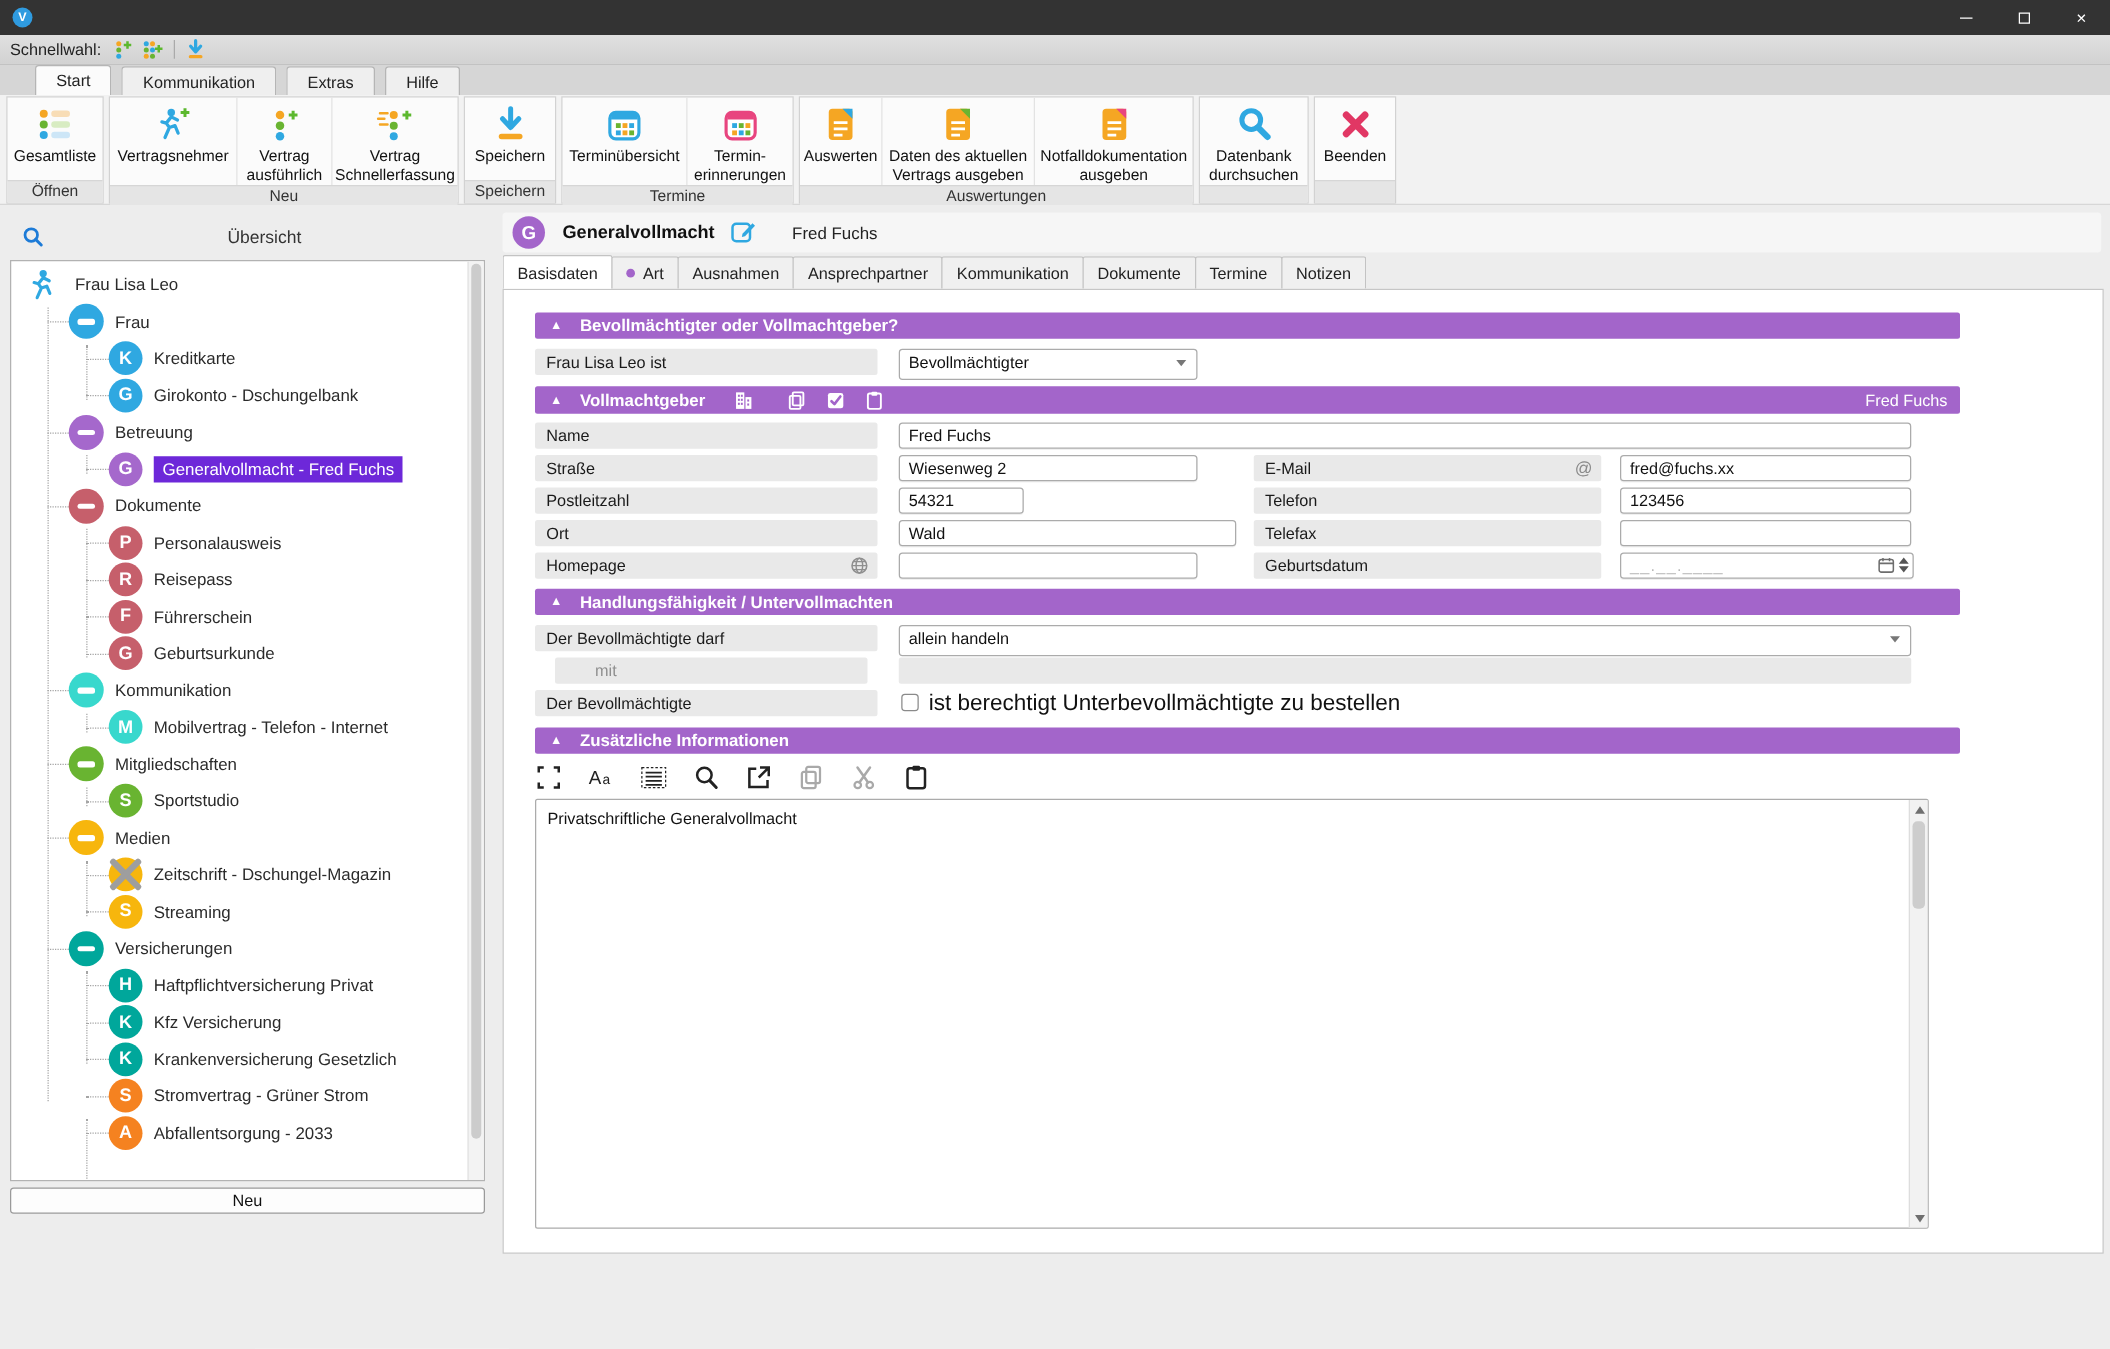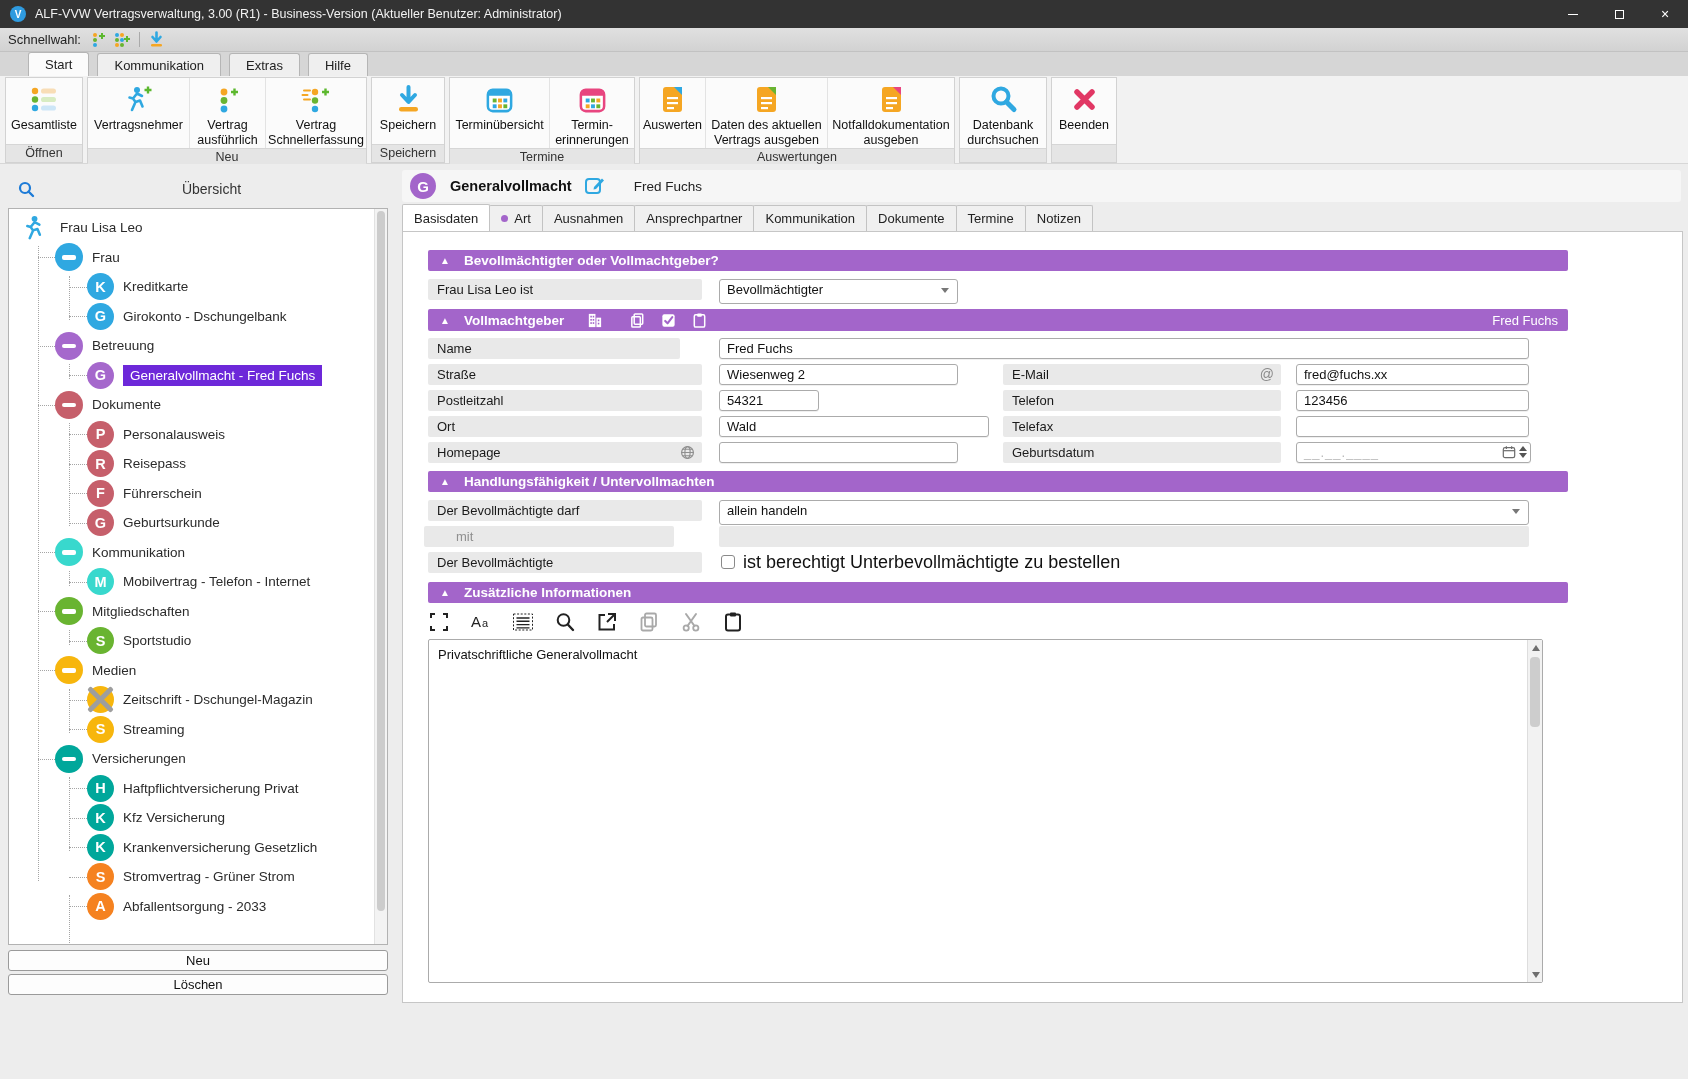--- a/index.html
+++ b/index.html
@@ -105,21 +105,20 @@
   .nsb .arr.bot{bottom:0;}
   .nsb .tri-up{width:0;height:0;border-left:4px solid transparent;border-right:4px solid transparent;border-bottom:6px solid #6f6f6f;}
   .nsb .tri-dn{width:0;height:0;border-left:4px solid transparent;border-right:4px solid transparent;border-top:6px solid #6f6f6f;}
   .nsb .thumb{position:absolute;left:2px;right:2px;top:17px;height:70px;background:#cdcdcd;border-radius:4px;}
 </style>
 </head>
 <body>
 
 <div class="titlebar">
   <span class="appicon">V</span>
-  <span class="apptitle">ALF-VVW Vertragsverwaltung, 3.00 (R1) - Business-Version (Aktueller Benutzer: Administrator)</span>
   <div class="winbtns">
     <span class="winbtn">
         <span class="minglyph"></span>
       </span>
     <span class="winbtn">
         <span class="maxglyph"></span>
       </span>
     <span class="winbtn">
         <span>×</span>
       </span>
@@ -478,21 +477,20 @@
         <span class="tlabel">Abfallentsorgung - 2033</span>
       </div>
     </div>
 
     <div class="tsb">
         <div class="tsb-thumb"></div>
       </div>
   </div>
 
   <div class="sb-btn" style="top:786px">Neu</div>
-  <div class="sb-btn" style="top:810px">Löschen</div>
 </div>
 
 <div style="position:absolute;left:397px;top:164px;width:1291px;height:915px;background:#ededed;">
 
   <div class="chead" style="left:5px;width:1279px;">
     <span class="gcircle">G</span>
     <span class="ctitle">Generalvollmacht</span>
     <svg class="editicon" viewBox="0 0 22 22">
         <rect x="2" y="4" width="14" height="14" rx="3" fill="none" stroke="#2fa8e1" stroke-width="2"></rect>
         <path d="M10 12 L18 3.5 L20 5.5 L12 14 L9.5 14.6 Z" fill="#2fa8e1"></path>
@@ -548,21 +546,21 @@
             <path d="M5.5 9.5 L8 12 L13 5.5" stroke="#a365ca" stroke-width="2.2" fill="none" stroke-linecap="round" stroke-linejoin="round"></path>
           </svg>
         <svg width="17" height="17" viewBox="0 0 18 18">
             <rect x="3.5" y="3" width="11" height="13" rx="1.5" fill="none" stroke="#fff" stroke-width="1.6"></rect>
             <rect x="6.5" y="1.5" width="5" height="3.4" rx="1" fill="#fff"></rect>
           </svg>
       </span>
       <span class="secright">Fred Fuchs</span>
     </div>
 
-    <div class="flabel" style="top:106px;left:25px;width:252px">Name</div>
+    <div class="flabel" style="top:106px;left:25px;width:274px">Name</div>
     <div class="finput" style="top:106px;left:316px;width:810px">Fred Fuchs</div>
 
     <div class="flabel" style="top:132px;left:25px;width:274px">Straße</div>
     <div class="finput" style="top:132px;left:316px;width:239px">Wiesenweg 2</div>
     <div class="flabel" style="top:132px;left:600px;width:278px"><span>E-Mail</span><span class="atglyph">@</span></div>
     <div class="finput" style="top:132px;left:893px;width:233px">fred@fuchs.xx</div>
 
     <div class="flabel" style="top:158px;left:25px;width:274px">Postleitzahl</div>
     <div class="finput" style="top:158px;left:316px;width:100px">54321</div>
     <div class="flabel" style="top:158px;left:600px;width:278px">Telefon</div>
@@ -597,21 +595,21 @@
       </span>
     </div>
 
     <div class="sechdr" style="top:239px">
       <span class="sectri">▲</span>
       <span class="sectitle">Handlungsfähigkeit / Untervollmachten</span>
     </div>
     <div class="flabel" style="top:268px;left:25px;width:274px">Der Bevollmächtigte darf</div>
     <div class="fselect" style="top:268px;left:316px;width:810px">allein handeln</div>
 
-    <div class="flabel" style="top:294px;left:21px;width:250px;color:#8f8f8f;padding-left:32px">mit</div>
+    <div class="flabel" style="top:294px;left:41px;width:250px;color:#8f8f8f;padding-left:32px">mit</div>
     <div class="fdisabled" style="top:294px;left:316px;width:810px"></div>
 
     <div class="flabel" style="top:320px;left:25px;width:274px">Der Bevollmächtigte</div>
     <span class="chk" style="top:323px;left:318px"></span>
     <span class="chktext" style="top:320px;left:340px">ist berechtigt Unterbevollmächtigte zu bestellen</span>
 
     <div class="sechdr" style="top:350px">
       <span class="sectri">▲</span>
       <span class="sectitle">Zusätzliche Informationen</span>
     </div>

